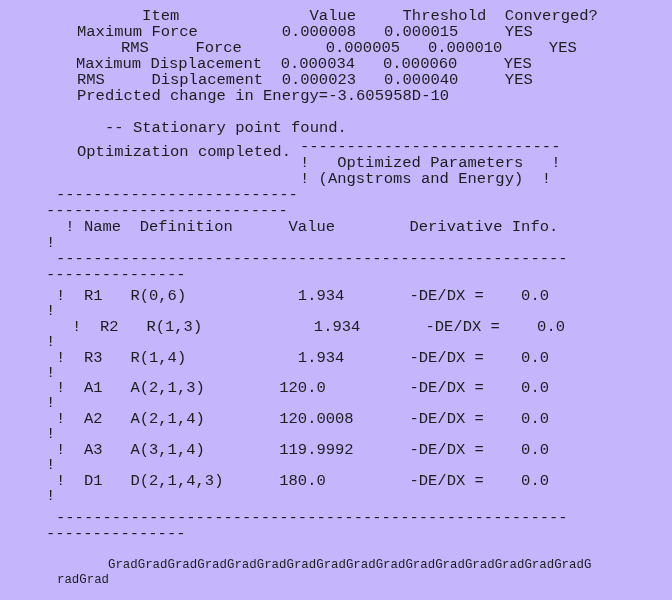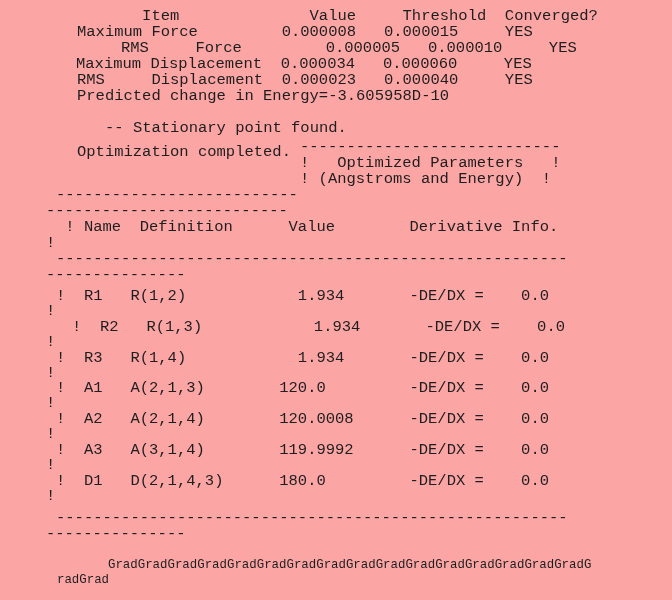--- a/index.html
+++ b/index.html
@@ -4,21 +4,21 @@
 <style>
   html, body {
     margin: 0;
     padding: 0;
     background: #ffffff;
   }
   .page {
     position: relative;
     width: 672px;
     height: 600px;
-    background: #fca5a5;
+    background: #c4b5fd;
     overflow: hidden;
     font-family: "Liberation Mono", "DejaVu Sans Mono", monospace;
   }
   .line {
     position: absolute;
     white-space: pre;
     color: #1e1e1e;
     font-size: 15.5px;
     line-height: 16px;
     letter-spacing: 0;
@@ -43,21 +43,21 @@
       <div class="line" style="left: 105px; top: 120px;">-- Stationary point found.</div>
       <div class="line" style="left: 300px; top: 139px;">----------------------------</div>
       <div class="line" style="left: 300px; top: 155px;">!   Optimized Parameters   !</div>
       <div class="line" style="left: 300px; top: 171px;">! (Angstroms and Energy)  !</div>
       <div class="line" style="left: 56px; top: 187px;">--------------------------</div>
       <div class="line" style="left: 46px; top: 203px;">--------------------------</div>
       <div class="line" style="left: 56px; top: 219px;"> ! Name  Definition      Value        Derivative Info.</div>
       <div class="line" style="left: 46px; top: 235px;">!</div>
       <div class="line" style="left: 56px; top: 251px;">-------------------------------------------------------</div>
       <div class="line" style="left: 46px; top: 267px;">---------------</div>
-      <div class="line" style="left: 56px; top: 288px;">!  R1   R(1,2)            1.934       -DE/DX =    0.0</div>
+      <div class="line" style="left: 56px; top: 288px;">!  R1   R(0,6)            1.934       -DE/DX =    0.0</div>
       <div class="line" style="left: 46px; top: 303px;">!</div>
       <div class="line" style="left: 56px; top: 319px; margin-left: 16px;">!  R2   R(1,3)            1.934       -DE/DX =    0.0</div>
       <div class="line" style="left: 46px; top: 334px;">!</div>
       <div class="line" style="left: 56px; top: 350px;">!  R3   R(1,4)            1.934       -DE/DX =    0.0</div>
       <div class="line" style="left: 46px; top: 365px;">!</div>
       <div class="line" style="left: 56px; top: 380px;">!  A1   A(2,1,3)        120.0         -DE/DX =    0.0</div>
       <div class="line" style="left: 46px; top: 395px;">!</div>
       <div class="line" style="left: 56px; top: 411px;">!  A2   A(2,1,4)        120.0008      -DE/DX =    0.0</div>
       <div class="line" style="left: 46px; top: 426px;">!</div>
       <div class="line" style="left: 56px; top: 442px;">!  A3   A(3,1,4)        119.9992      -DE/DX =    0.0</div>

